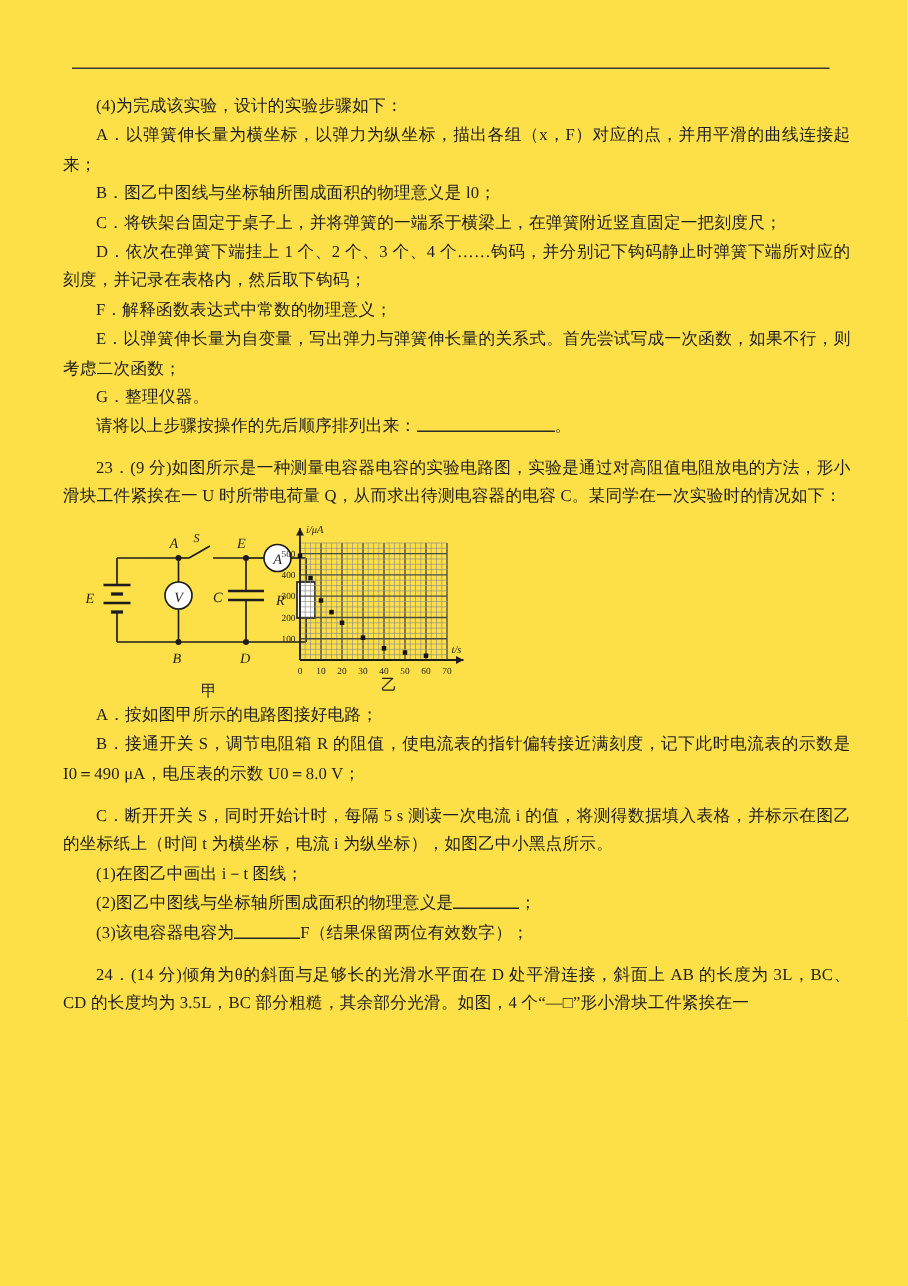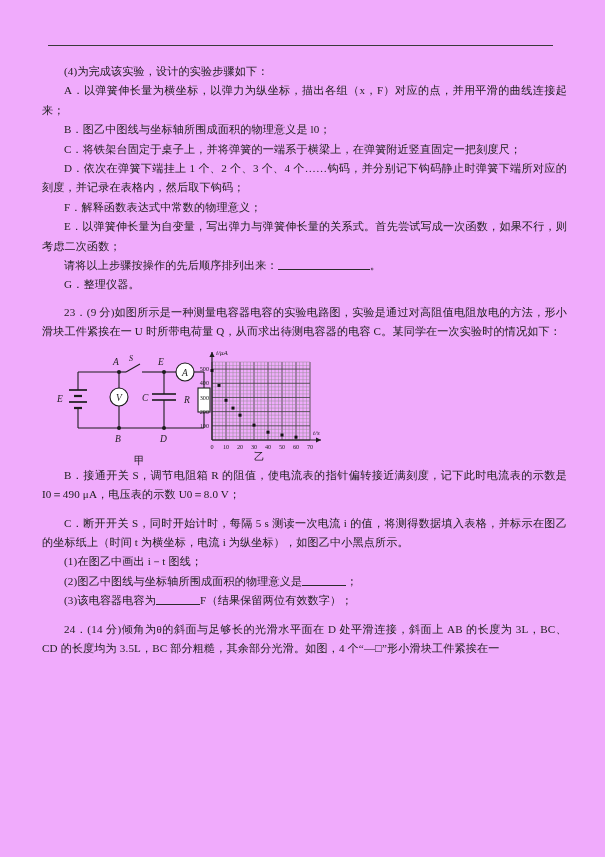--- a/index.html
+++ b/index.html
@@ -13,21 +13,21 @@
     position: relative;
     font-family: "Liberation Serif", "DejaVu Serif", serif;
     color: #1a1a1a;
     overflow: hidden;
   }
   .page {
     position: absolute;
     left: 0; top: 0;
     width: 605px;
     height: 857px;
-    background: #f0abfc;
+    background: #fde047;
   }
   .top-rule {
     position: absolute;
     left: 48px;
     top: 45px;
     width: 505px;
     height: 0;
     border-top: 1.2px solid #3a3a3a;
   }
   .content {
@@ -73,21 +73,21 @@
   }
   .fig-circuit {
     position: absolute;
     left: 14px;
     top: 4px;
     width: 180px;
     height: 104px;
   }
   .fig-graph {
     position: absolute;
-    left: 136px;
+    left: 124px;
     top: 0px;
     width: 150px;
     height: 112px;
   }
   .fig-caption {
     position: absolute;
     font-size: 10.5px;
     color: #1d1d1d;
   }
   .cap-jia { left: 92px; top: 108px; }
@@ -103,25 +103,25 @@
 
   <div class="content">
 
     <p class="para indent">(4)为完成该实验，设计的实验步骤如下：</p>
     <p class="para indent">A．以弹簧伸长量为横坐标，以弹力为纵坐标，描出各组（x，F）对应的点，并用平滑的曲线连接起来；</p>
     <p class="para indent">B．图乙中图线与坐标轴所围成面积的物理意义是 l0；</p>
     <p class="para indent">C．将铁架台固定于桌子上，并将弹簧的一端系于横梁上，在弹簧附近竖直固定一把刻度尺；</p>
     <p class="para indent">D．依次在弹簧下端挂上 1 个、2 个、3 个、4 个……钩码，并分别记下钩码静止时弹簧下端所对应的刻度，并记录在表格内，然后取下钩码；</p>
     <p class="para indent">F．解释函数表达式中常数的物理意义；</p>
     <p class="para indent">E．以弹簧伸长量为自变量，写出弹力与弹簧伸长量的关系式。首先尝试写成一次函数，如果不行，则考虑二次函数；</p>
+    <p class="para indent">G．整理仪器。</p>
+
     <p class="para indent">
       <span>请将以上步骤按操作的先后顺序排列出来：</span><span class="blank-long"></span><span>。</span>
     </p>
-
-    <p class="para indent">G．整理仪器。</p>
 
     <p class="para indent" style="margin-top:8px">
       <span>23．</span><span>(9 分)</span><span>如图所示是一种测量电容器电容的实验电路图，实验是通过对高阻值电阻放电的方法，形小滑块工件紧挨在一 U 时所带电荷量 Q，从而求出待测电容器的电容 C。某同学在一次实验时的情况如下：</span>
     </p>
 
     <div class="figure-row">
 
       <div class="fig-circuit">
         <svg width="180" height="104" viewBox="0 0 180 104">
           <g stroke="#1d1d1d" stroke-width="1.1" fill="none">
@@ -264,20 +264,21 @@
             <rect x="88.5" y="84.7" width="3" height="3" fill="#111"></rect>
             <rect x="102.5" y="87.53636363636363" width="3" height="3" fill="#111"></rect>
             <rect x="116.5" y="89.66363636363636" width="3" height="3" fill="#111"></rect>
           </svg>
       </div>
 
       <div class="fig-caption cap-jia">甲</div>
       <div class="fig-caption cap-yi">乙</div>
     </div>
 
+    <p class="para indent" style="margin-top:2px">A．按如图甲所示的电路图接好电路；</p>
     <p class="para indent">B．接通开关 S，调节电阻箱 R 的阻值，使电流表的指针偏转接近满刻度，记下此时电流表的示数是 I0＝490 μA，电压表的示数 U0＝8.0 V；</p>
     <p class="para indent" style="margin-top:9px">C．断开开关 S，同时开始计时，每隔 5 s 测读一次电流 i 的值，将测得数据填入表格，并标示在图乙的坐标纸上（时间 t 为横坐标，电流 i 为纵坐标），如图乙中小黑点所示。</p>
 
     <p class="para indent">
       <span>(1)</span><span>在图乙中画出 i－t 图线；</span>
     </p>
     <p class="para indent">
       <span>(2)</span><span>图乙中图线与坐标轴所围成面积的物理意义是</span><span class="blank-med"></span><span>；</span>
     </p>
     <p class="para indent">

